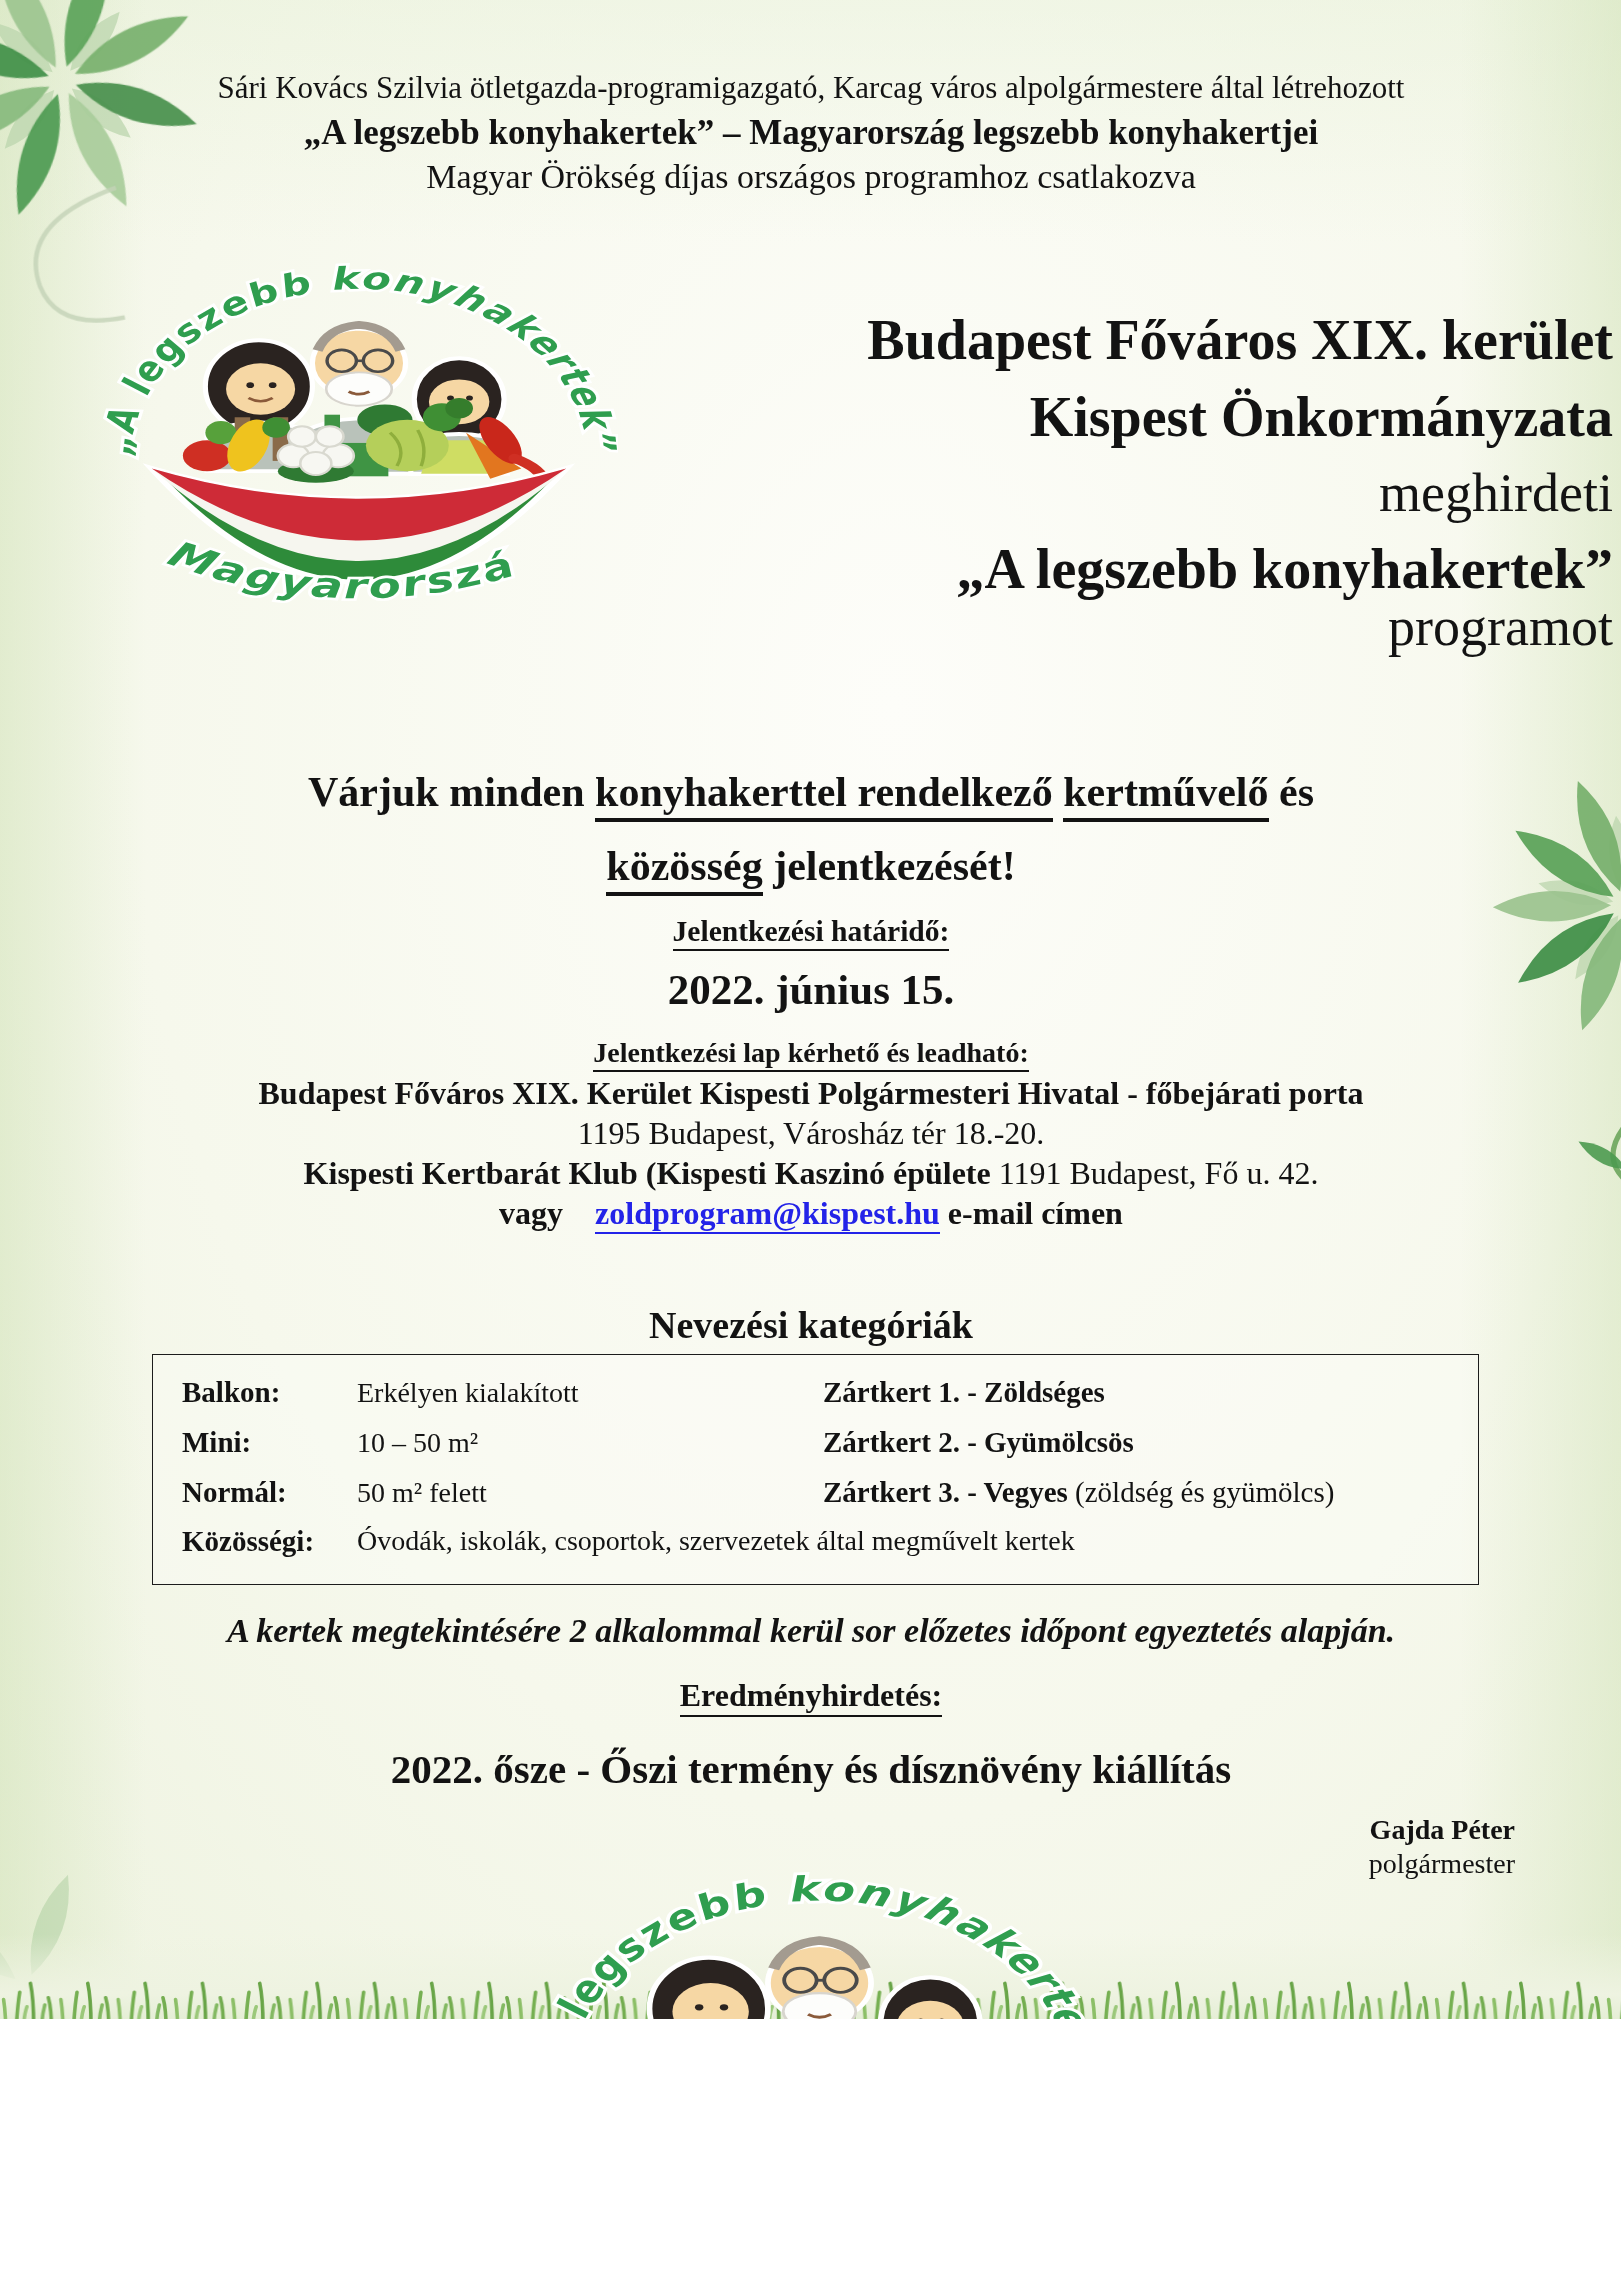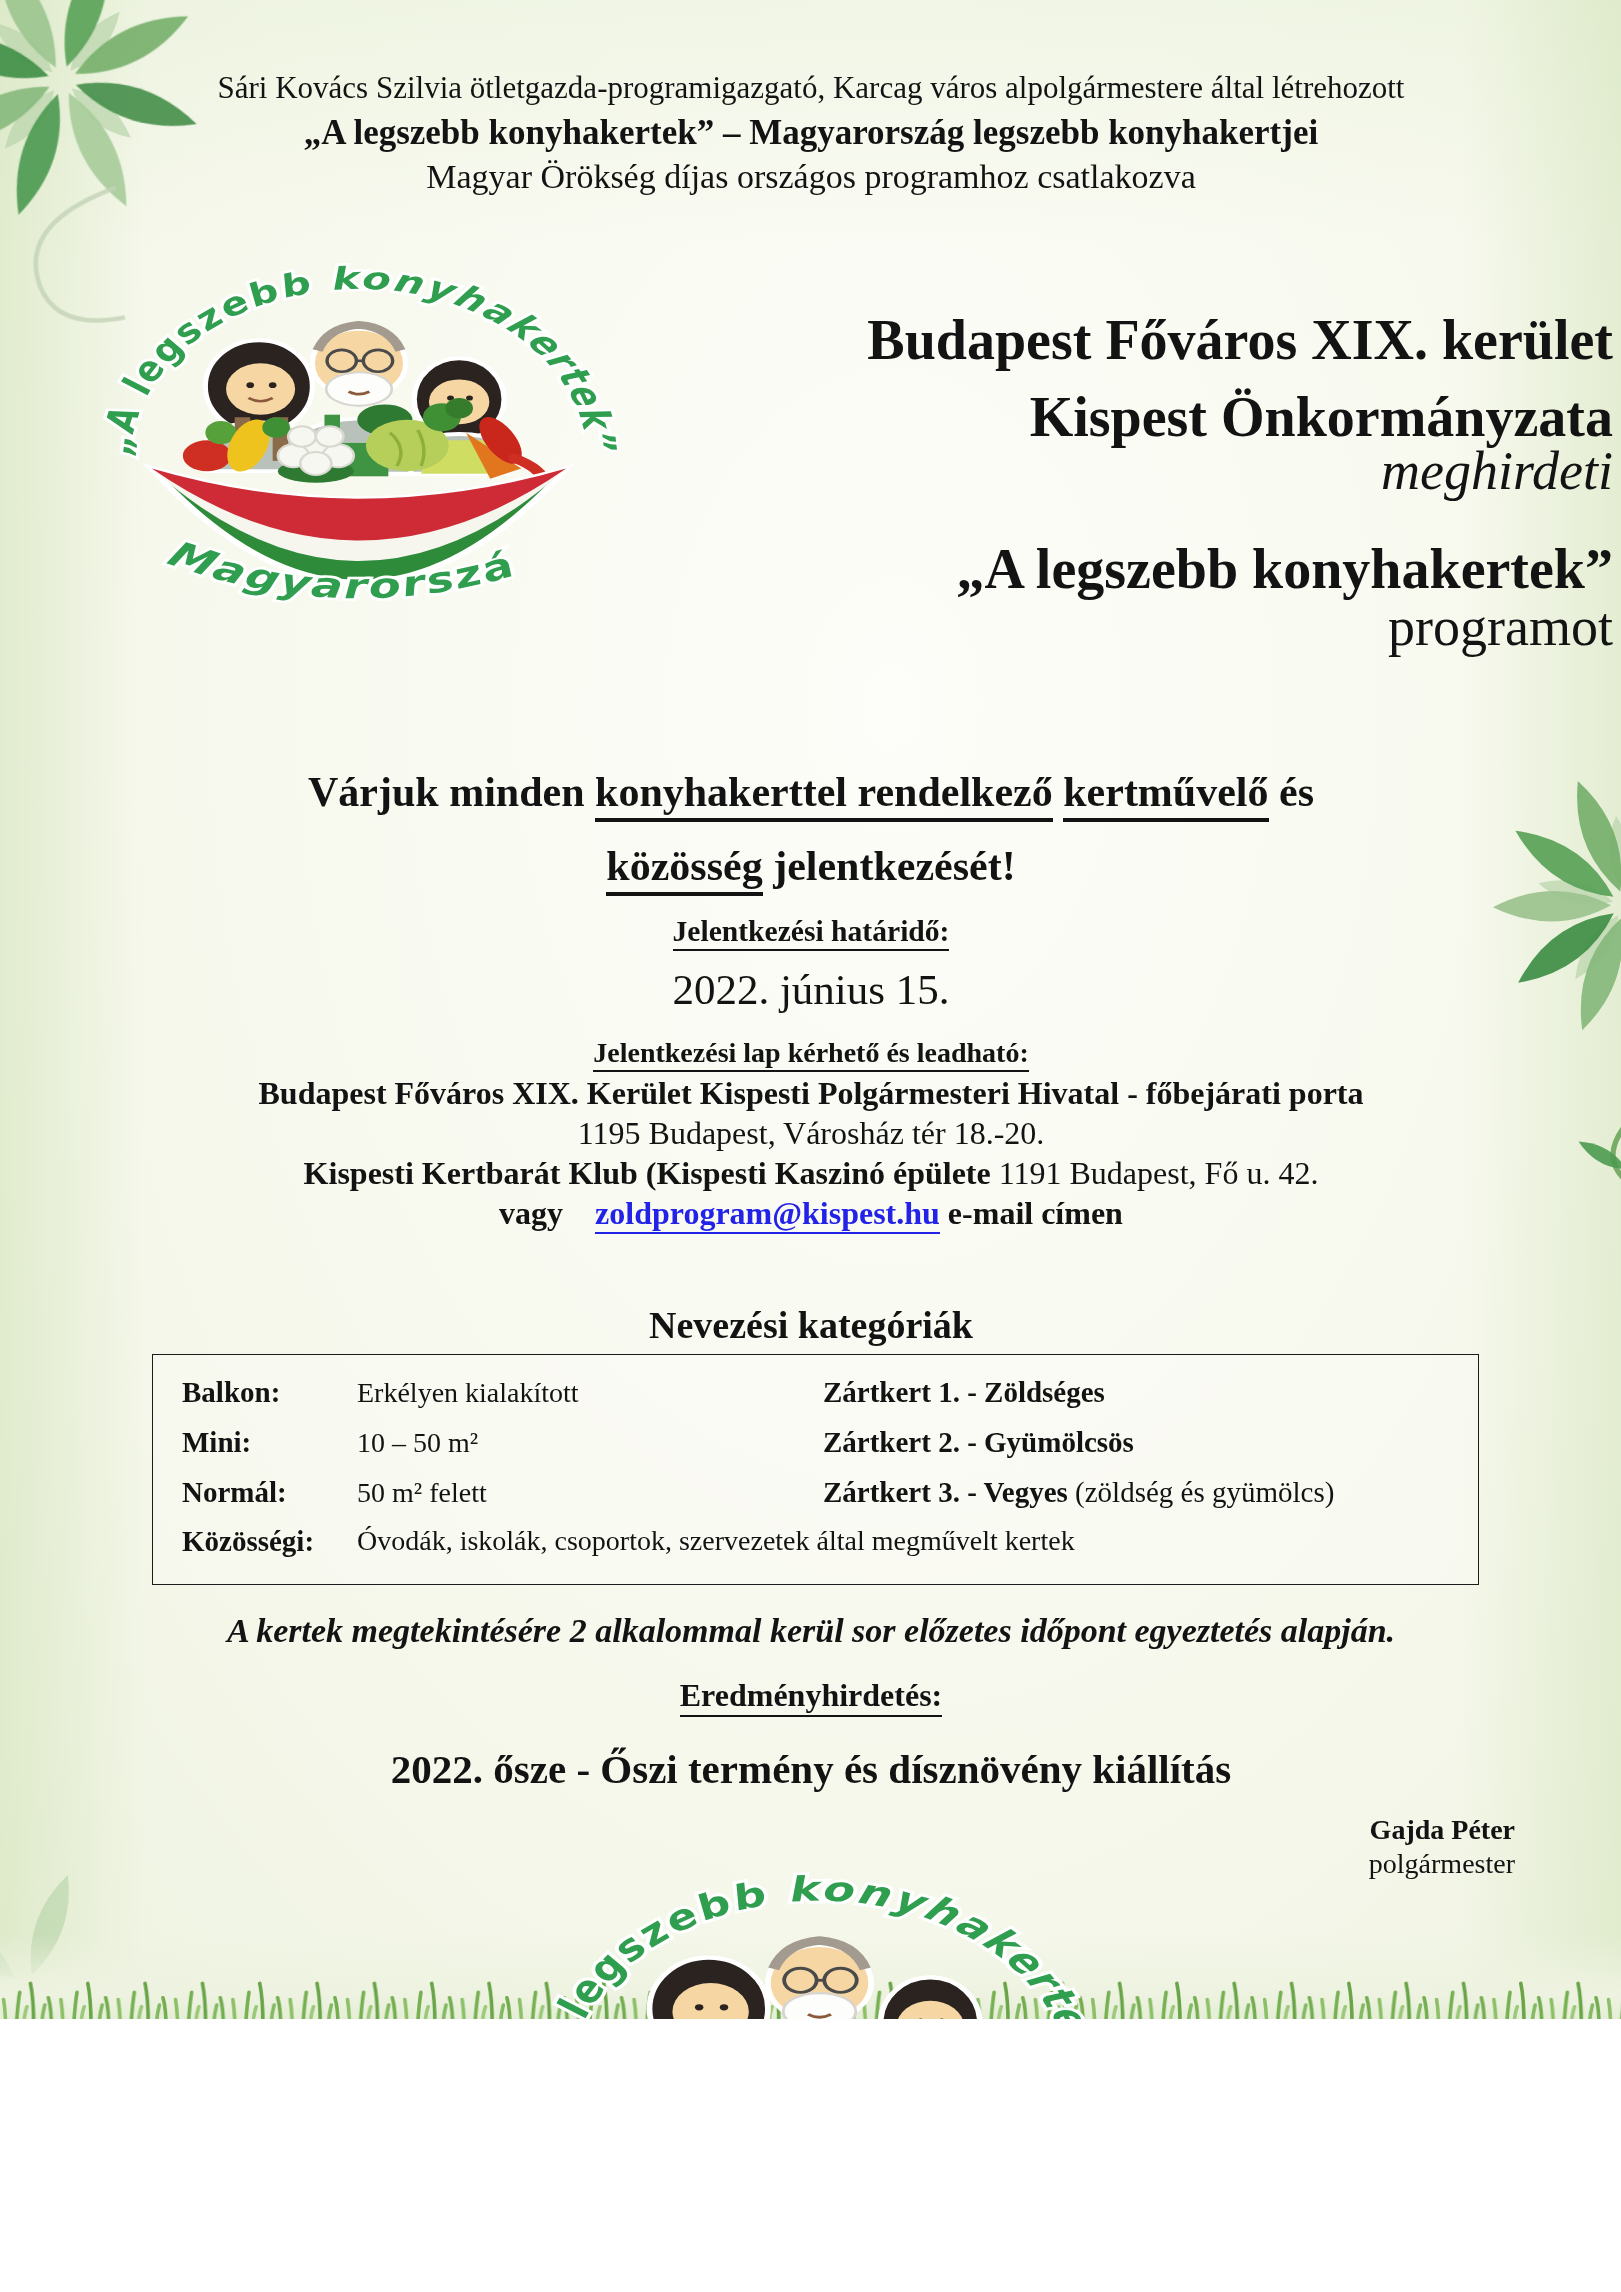--- a/index.html
+++ b/index.html
@@ -10,21 +10,21 @@
       linear-gradient(to bottom, rgba(225,238,208,.35), rgba(255,255,255,0) 12%),
       radial-gradient(ellipse at 55% 35%, #fdfdf9 0%, #f6f8ec 60%, #eef3e0 100%);
     font-family:"Liberation Serif", serif;color:#131313;
   }
   .abs{position:absolute;}
   .ln{position:absolute;left:0;right:0;text-align:center;white-space:nowrap;}
   .tl{position:absolute;left:555px;right:9px;text-align:right;white-space:nowrap;}
   .b{font-weight:bold;}
   .f35{font-size:31px;} .f38{font-size:34px;} .f39{font-size:35px;font-weight:bold;}
   .f62{font-size:56px;font-weight:bold;} .f60{font-size:54px;}
-  .f47{font-size:42px;font-weight:bold;} .f48{font-size:43px;font-weight:normal;}
+  .f47{font-size:42px;font-weight:bold;} .f48{font-size:43px;font-weight:bold;}
   .f33{font-size:29.6px;font-weight:bold;} .f31{font-size:28px;font-weight:bold;}
   .f36r{font-size:32px;} .f36b{font-size:32px;font-weight:bold;}
   .f42{font-size:38px;font-weight:bold;} .f46{font-size:41px;font-weight:bold;}
   .f38b{font-size:34px;font-weight:bold;font-style:italic;}
   .u{border-bottom:4.5px solid #131313;padding-bottom:2.7px;}
   .u2{border-bottom:2.7px solid #131313;padding-bottom:1.8px;}
   .email{color:#2323e8;font-weight:bold;border-bottom:2.7px solid #2323e8;padding-bottom:0.9px;cursor:pointer;text-decoration:none;margin-left:24px;}
   .cat-table{
     position:absolute;left:152px;top:1354px;width:1327px;height:231px;
     border:1.8px solid #1c1c1c;background:rgba(255,255,255,.25);box-sizing:border-box;
@@ -174,21 +174,21 @@
     <text class="logo-script" font-size="24">
       <textPath href="#arcA" startOffset="50%" text-anchor="middle">„A legszebb konyhakertek”</textPath>
     </text>
     <text class="logo-script" font-size="27">
       <textPath href="#cntA" startOffset="50%" text-anchor="middle">Magyarország</textPath>
     </text>
   </svg>
 
   <div class="tl f62" style="top:308px;">Budapest Főváros XIX. kerület</div>
   <div class="tl f62" style="top:385px;">Kispest Önkormányzata</div>
-  <div class="tl f60" style="top:440px;font-style:italic;">meghirdeti</div>
+  <div class="tl f60" style="top:462px;">meghirdeti</div>
   <div class="tl f62" style="top:537px;">„A legszebb konyhakertek”</div>
   <div class="tl f60" style="top:596px;">programot</div>
 
   <div class="ln f47" style="top:768px;">
     <span>Várjuk minden</span>
     <span class="u">konyhakerttel rendelkező</span>
     <span class="u">kertművelő</span>
     <span>és</span>
   </div>
   <div class="ln f47" style="top:842px;">

